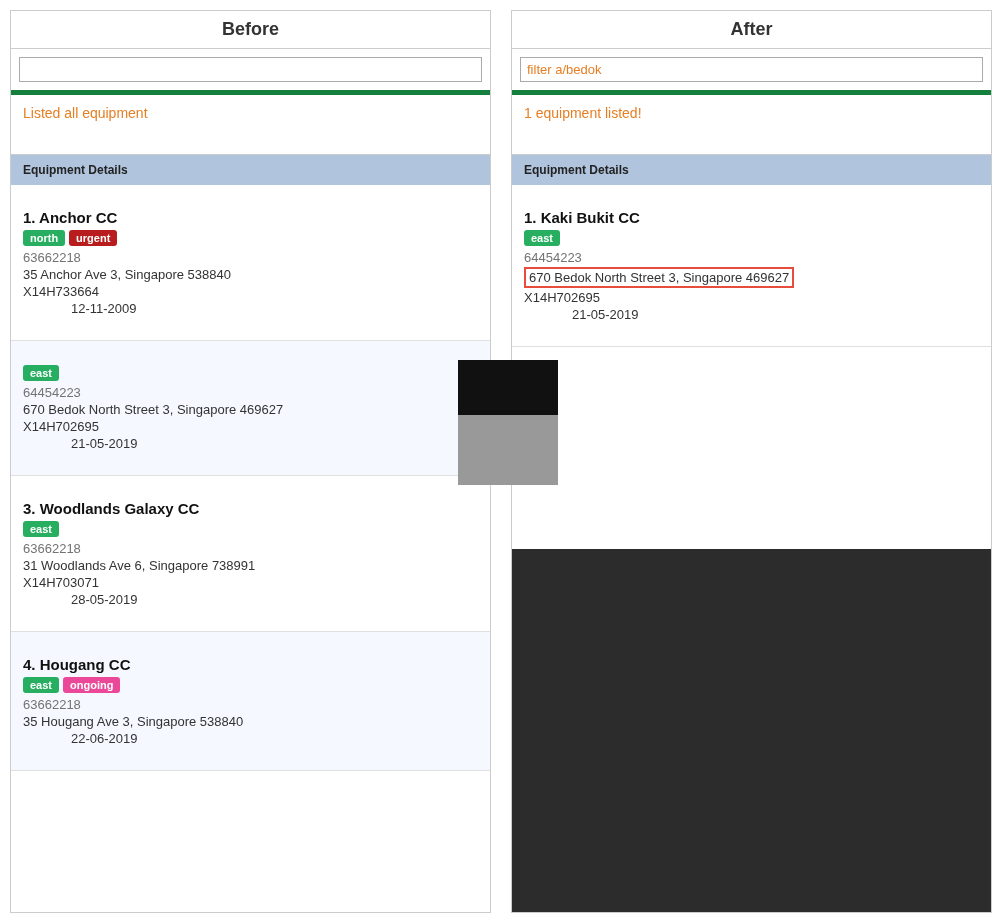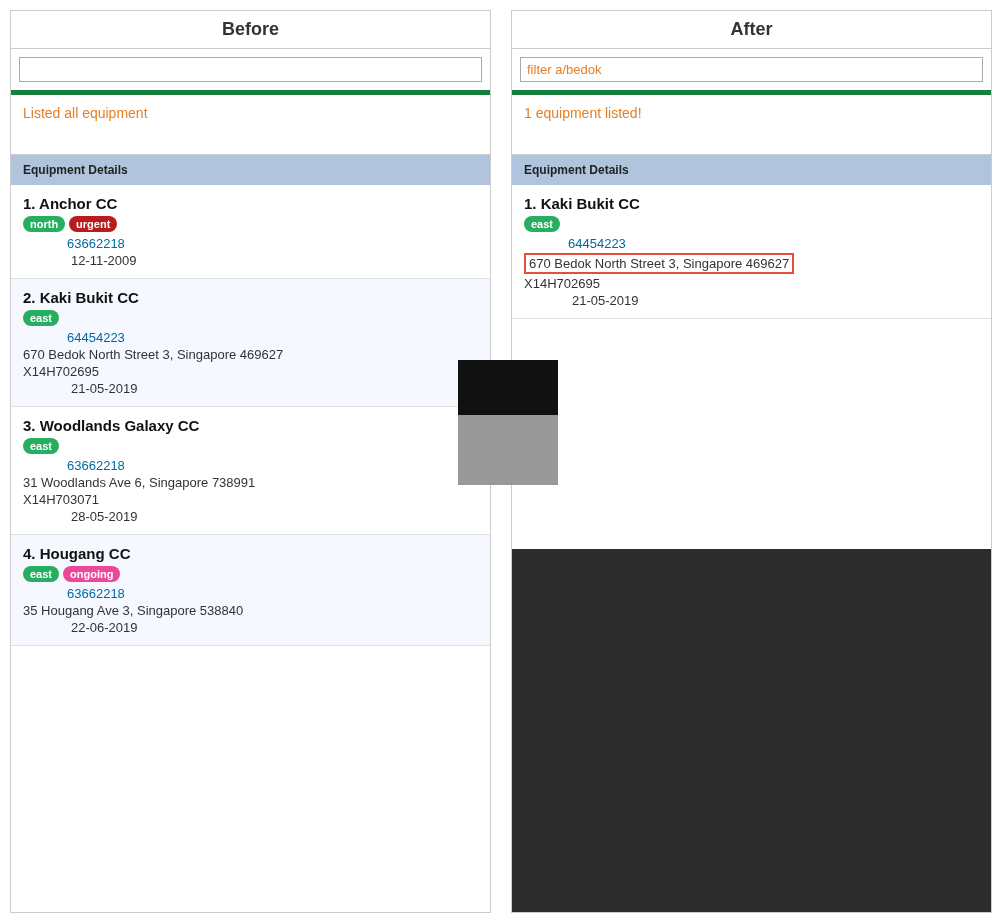--- a/index.html
+++ b/index.html
@@ -61,21 +61,21 @@
       color: #222;
     }
 
     .equipment-list {
       flex: 1;
       overflow-y: auto;
       background: #fff;
     }
 
     .equipment-item {
-      padding: 10px 12px;
+      padding: 24px 12px;
       border-bottom: 1px solid #e0e0e0;
       background: #fff;
     }
 
     .equipment-item:nth-child(even) {
       background: #f5f8ff;
     }
 
     .item-title {
       font-size: 15px;
@@ -86,35 +86,34 @@
 
     .badges {
       display: flex;
       gap: 4px;
       margin-bottom: 4px;
     }
 
     .badge {
       display: inline-block;
       padding: 2px 7px;
-      border-radius: 8px;
+      border-radius: 3px;
       font-size: 11px;
       font-weight: bold;
       color: #fff;
     }
 
     .badge-north { background: #27ae60; }
     .badge-east { background: #27ae60; }
     .badge-urgent { background: #b91c1c; }
     .badge-ongoing { background: #ec4899; }
 
     .item-phone {
-      color: #0369a1;
-      margin-bottom: 2px;
-      margin-left: 44px;
+      color: #737373;
+      margin-bottom: 2px;
     }
 
     .item-address {
       color: #333;
       margin-bottom: 2px;
     }
 
     .item-address-highlighted {
       color: #333;
       margin-bottom: 2px;
@@ -190,24 +189,25 @@
   <div class="equipment-header">Equipment Details</div>
   <div class="equipment-list">
 
   <div class="equipment-item">
         <div class="item-title">1.  Anchor CC</div>
         <div class="badges">
           <span class="badge badge-north">north</span>
           <span class="badge badge-urgent">urgent</span>
         </div>
         <div class="item-phone">63662218</div>
+        <div class="item-address">35 Anchor Ave 3, Singapore 538840</div>
+        <div class="item-code">X14H733664</div>
         <div class="item-date">12-11-2009</div>
       </div>
       <div class="equipment-item">
-        <div class="item-title">2.  Kaki Bukit CC</div>
         <div class="badges">
           <span class="badge badge-east">east</span>
         </div>
         <div class="item-phone">64454223</div>
         <div class="item-address">670 Bedok North Street 3, Singapore 469627</div>
         <div class="item-code">X14H702695</div>
         <div class="item-date">21-05-2019</div>
       </div>
       <div class="equipment-item">
         <div class="item-title">3.  Woodlands Galaxy CC</div>

